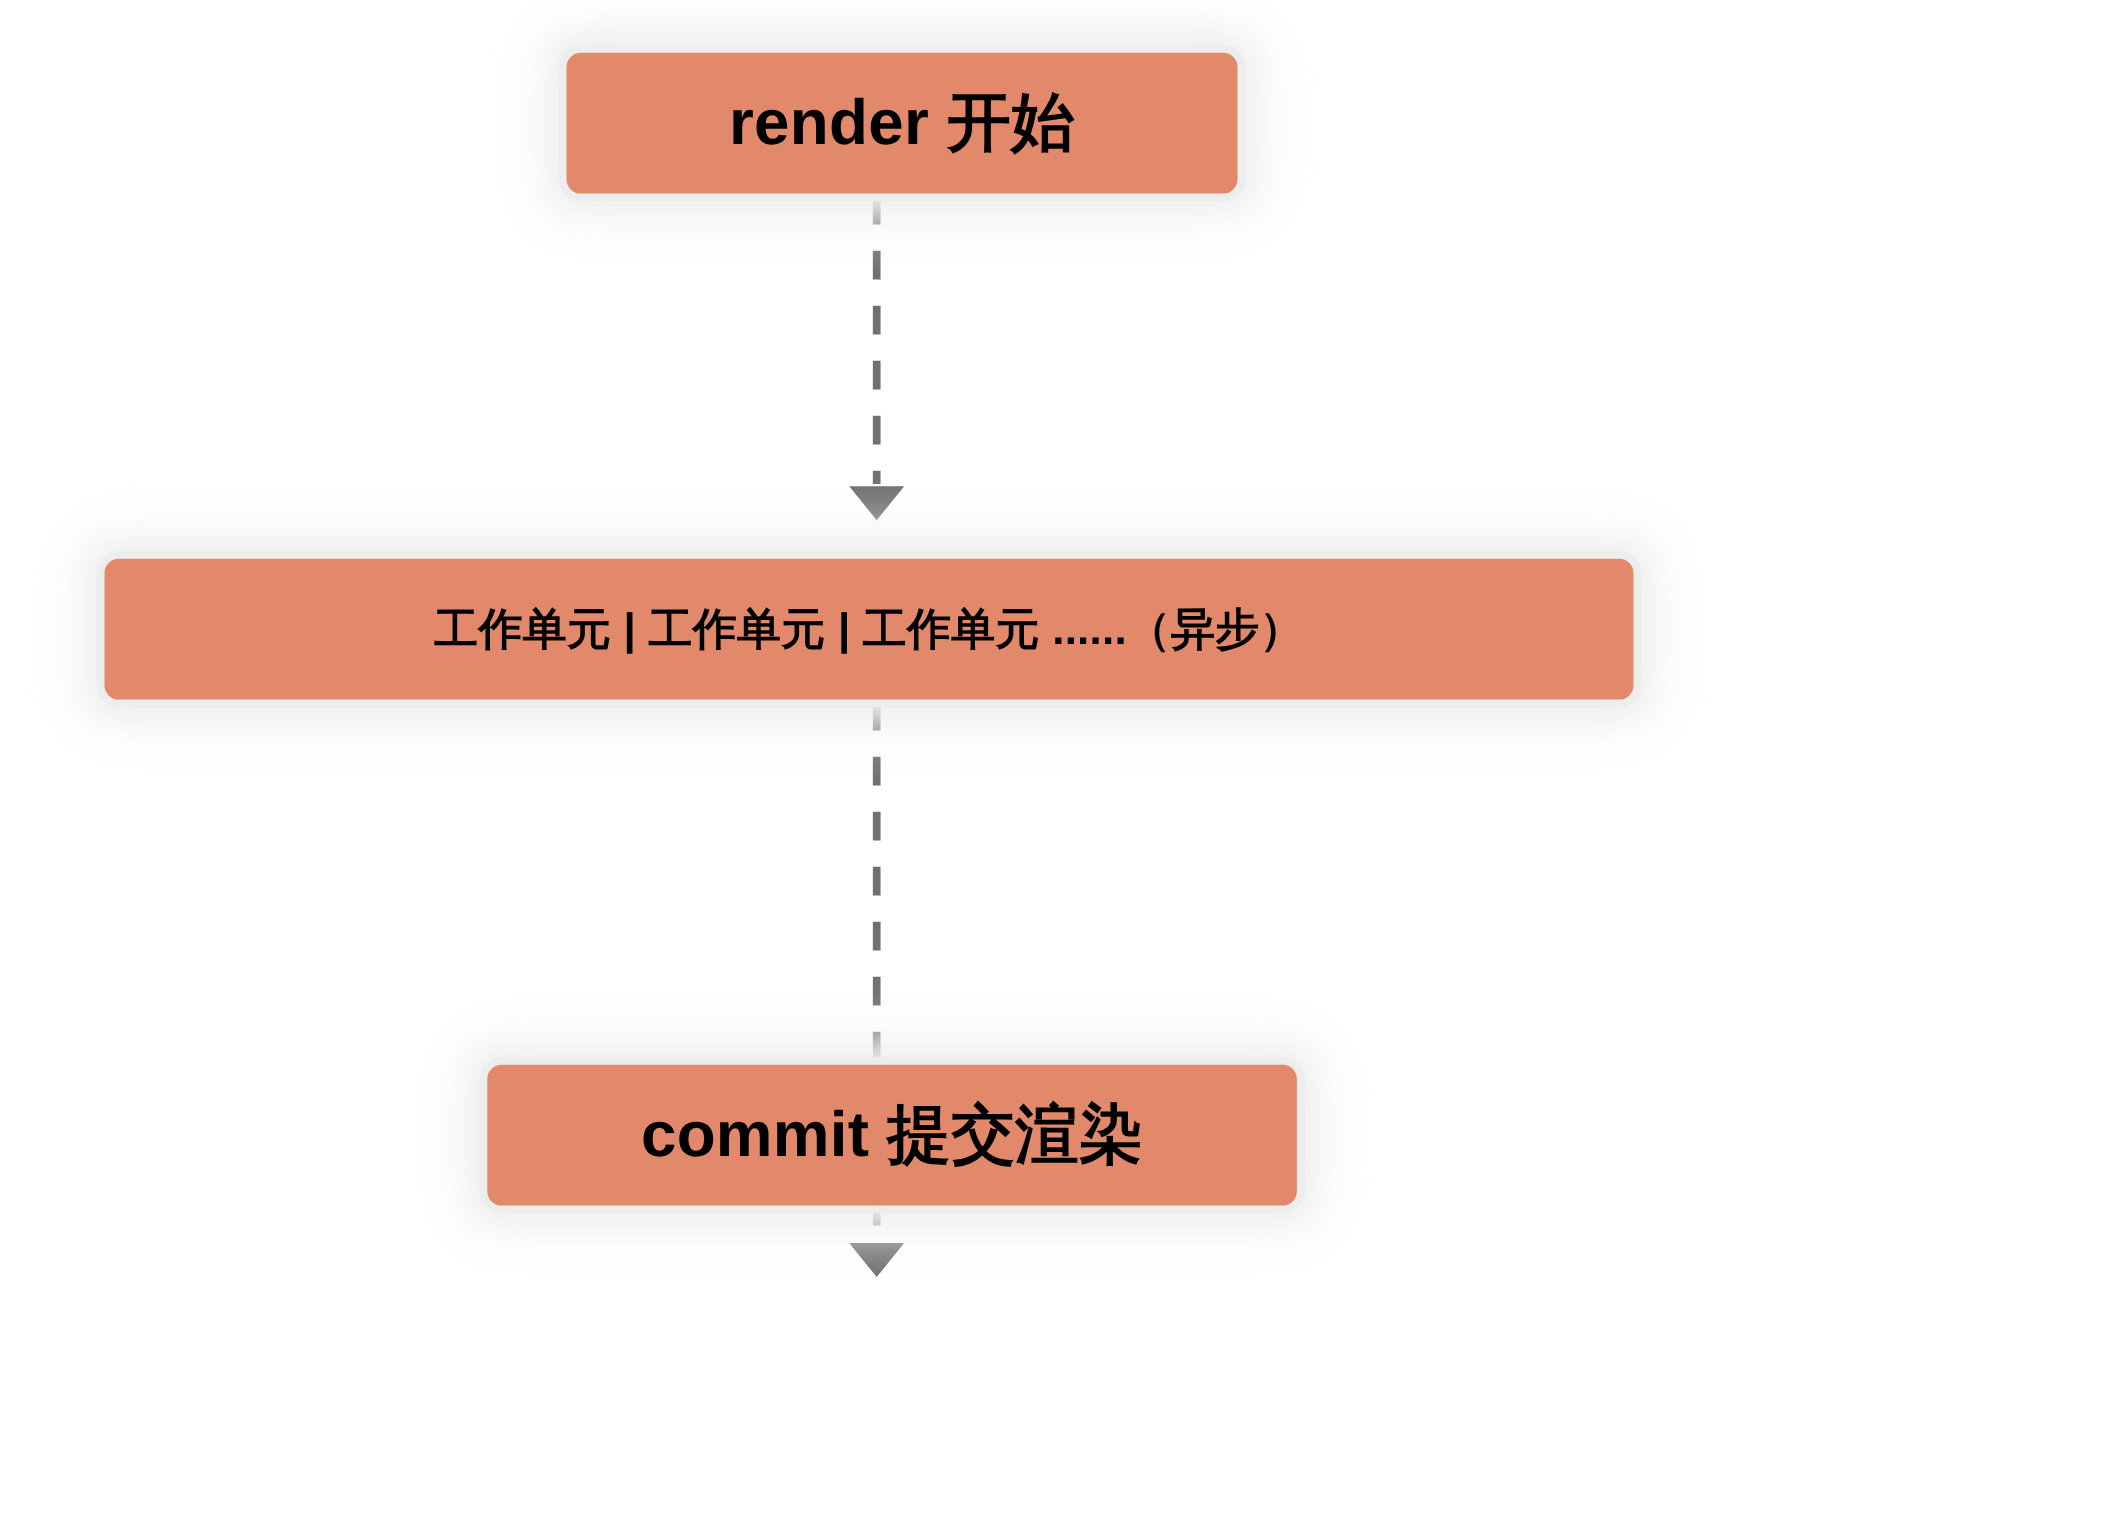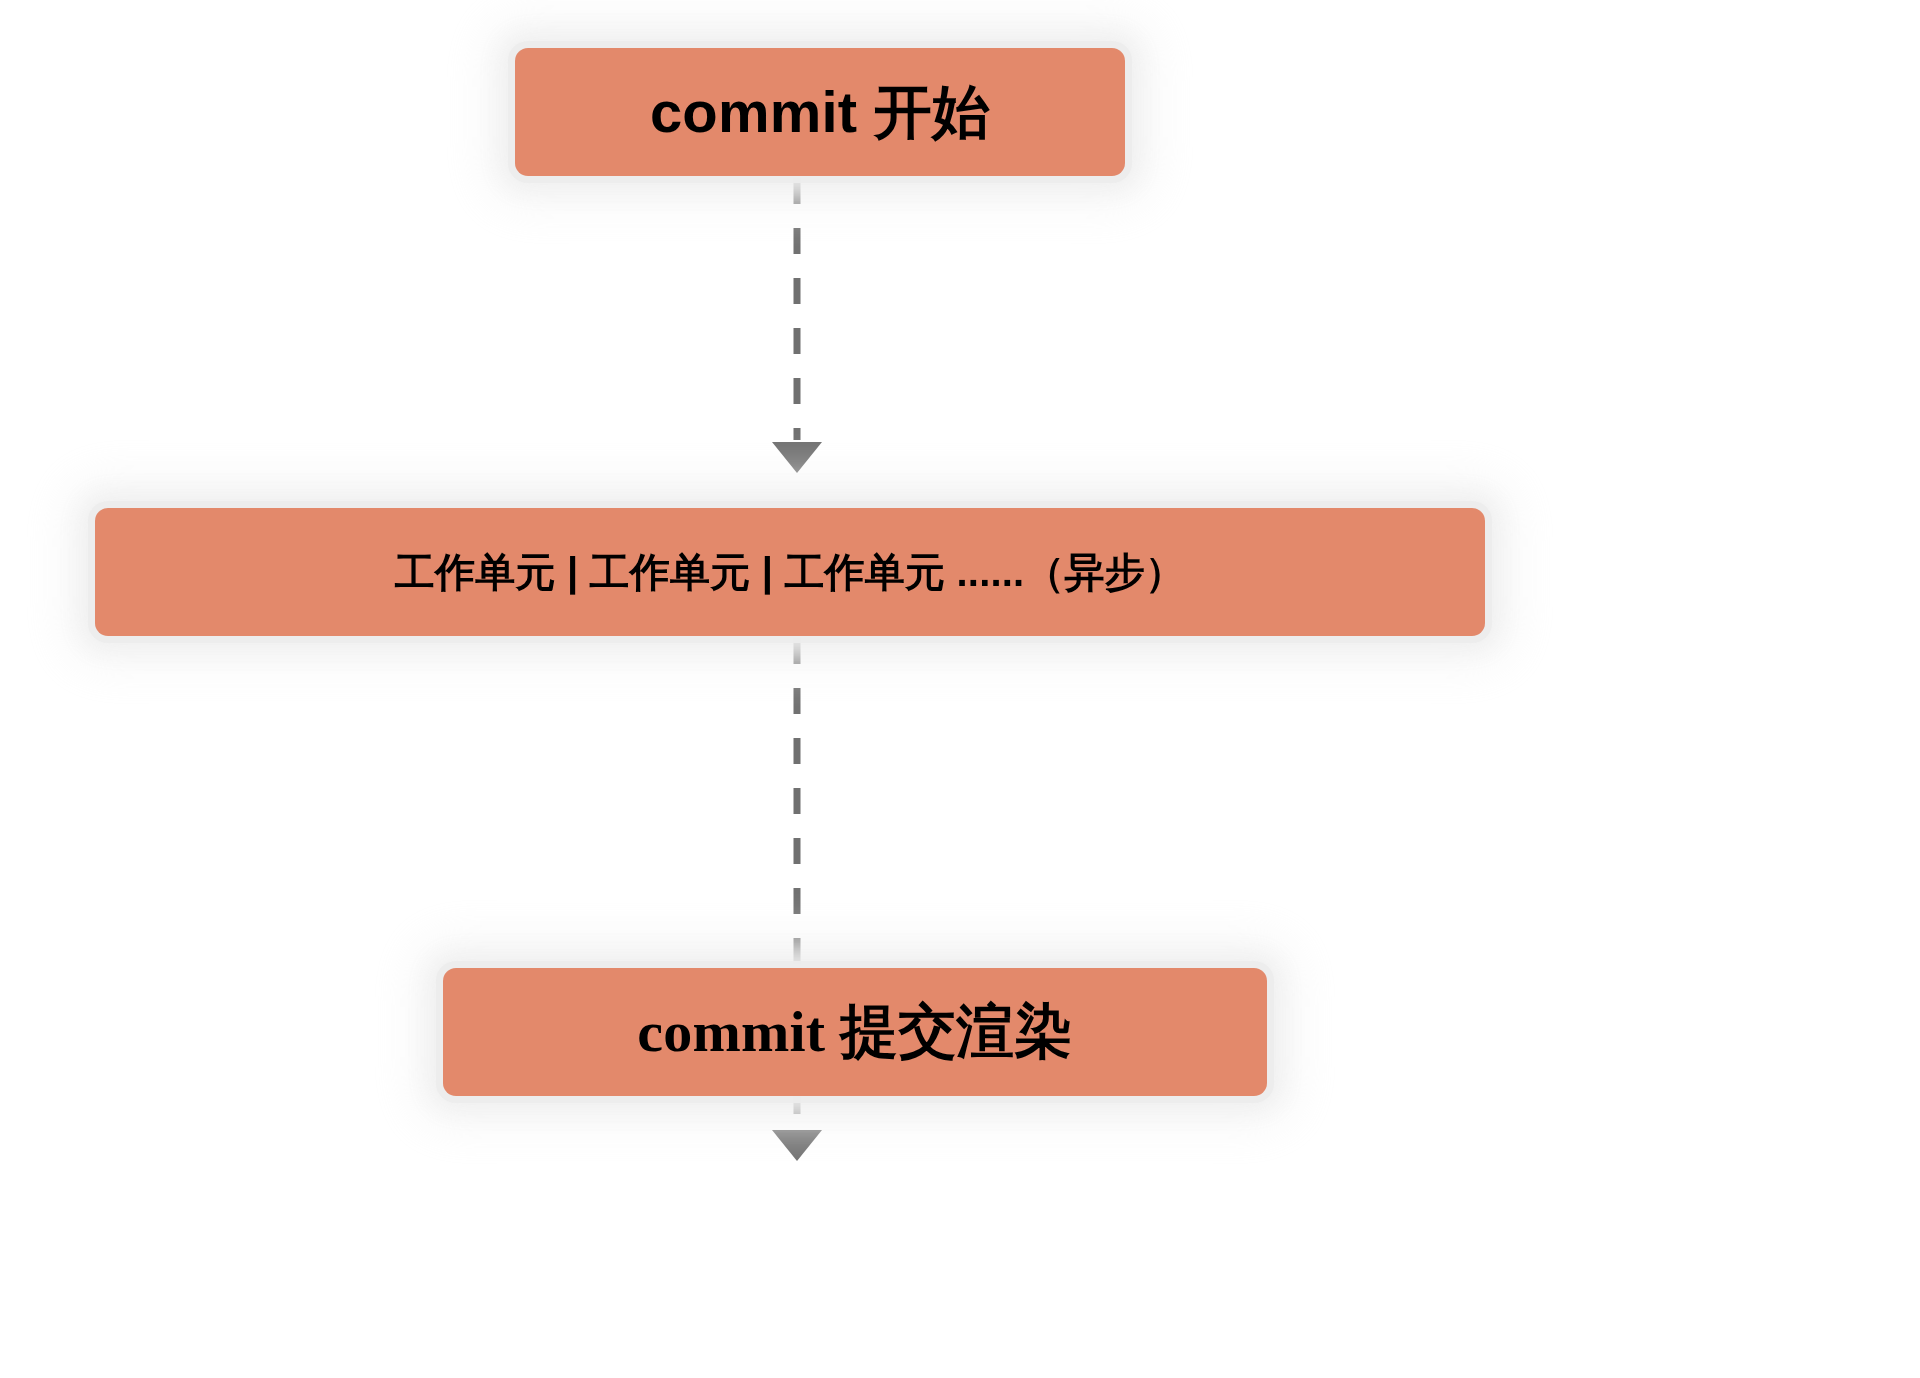--- a/index.html
+++ b/index.html
@@ -56,24 +56,23 @@
     left: 95px;
     top: 508px;
     width: 1390px;
     height: 128px;
     font-size: 40px;
   }
 
   #node-commit {
     left: 443px;
     top: 968px;
-    width: 824px;
+    width: 736px;
     height: 128px;
     font-size: 58px;
-    font-family: Liberation Serif, serif;
   }
 
   
   .edge {
     position: absolute;
     left: 0;
     top: 0;
     width: 1920px;
     height: 1378px;
     pointer-events: none;
@@ -103,21 +102,21 @@
       <polygon class="edge-arrow" points="772,442 822,442 797,473" fill="#707070"></polygon>
     </g>
 
     <g>
       <line class="edge-line" x1="797" y1="638" x2="797" y2="1128" stroke="#707070"></line>
       <polygon class="edge-arrow" points="772,1130 822,1130 797,1161" fill="#707070"></polygon>
     </g>
   </svg>
 
   <div class="node" id="node-render-start" style="background: rgb(227, 137, 107); color: rgb(0, 0, 0);">
-    <span class="node-label">commit 开始</span>
+    <span class="node-label">render 开始</span>
   </div>
 
   <div class="node" id="node-work-units" style="background: rgb(227, 137, 107); color: rgb(0, 0, 0);">
     <span class="node-label">工作单元 | 工作单元 | 工作单元 ......（异步）</span>
   </div>
 
   <div class="node" id="node-commit" style="background: rgb(227, 137, 107); color: rgb(0, 0, 0);">
     <span class="node-label">commit 提交渲染</span>
   </div>
 

